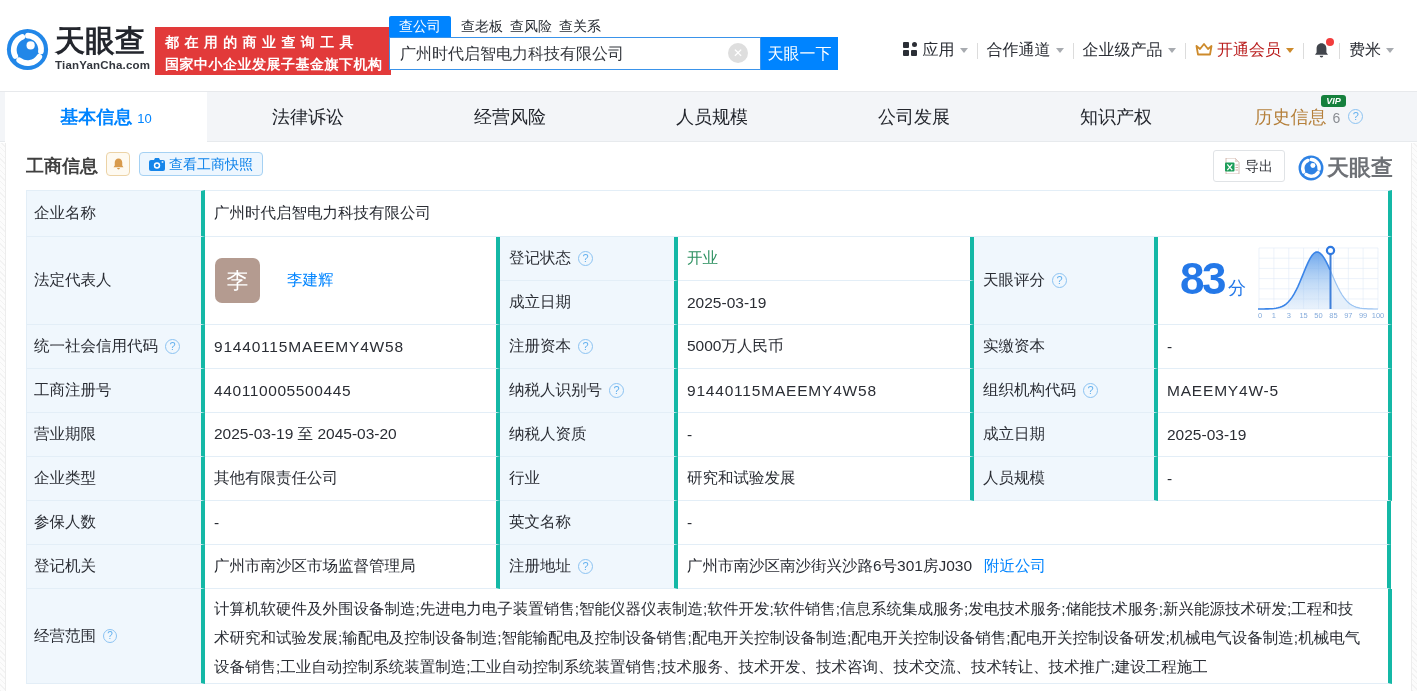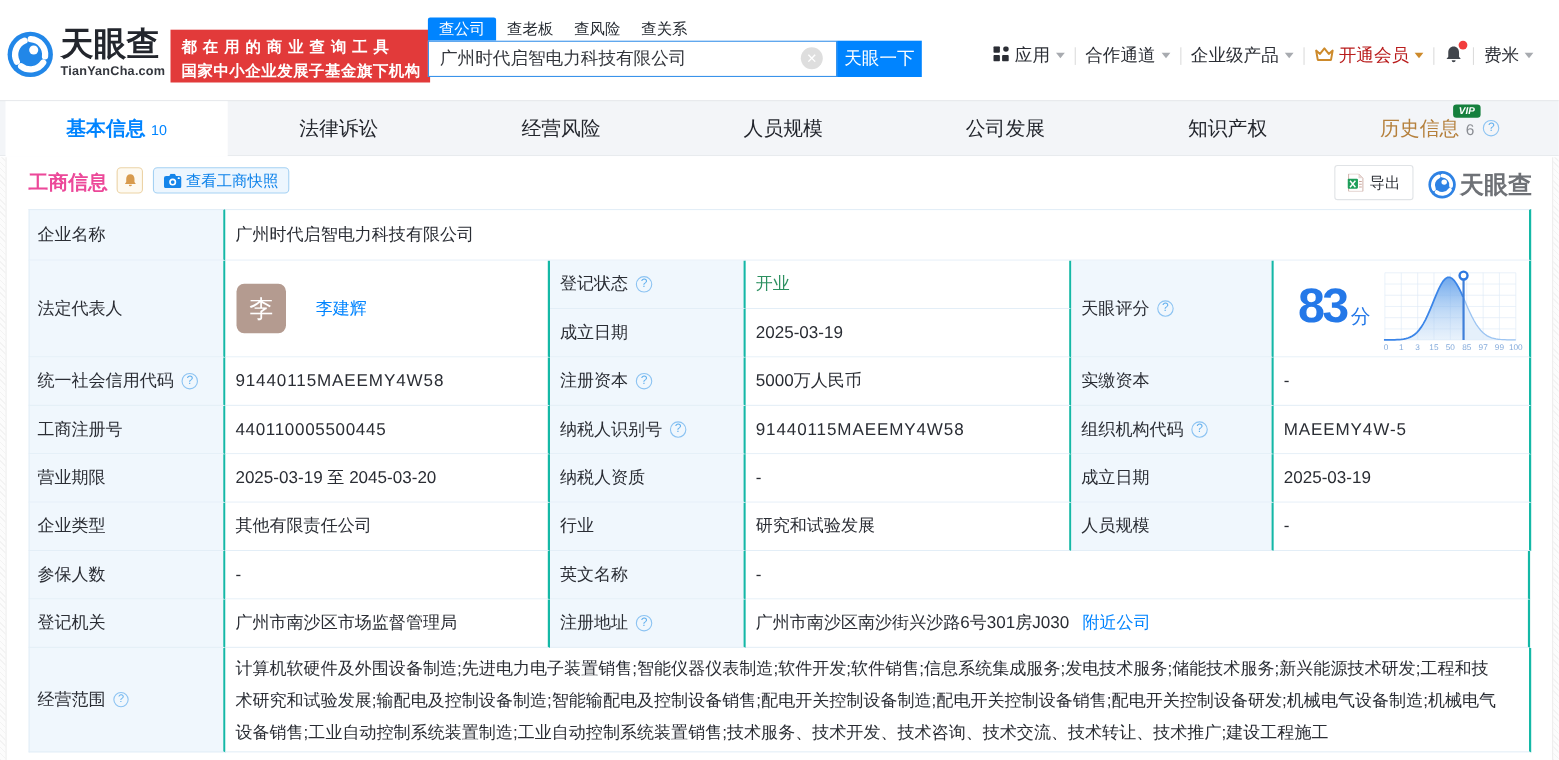--- a/index.html
+++ b/index.html
@@ -14,21 +14,21 @@
 .lgt{position:absolute;left:55px;top:23px;font-size:30px;line-height:36px;font-weight:bold;color:#23262d}
 .lgs{position:absolute;left:55px;top:59px;font-size:11.5px;font-weight:bold;color:#33363d;letter-spacing:0.2px}
 .redbox{position:absolute;left:155px;top:27px;width:236px;height:48px;background:#e23a3a;color:#fff;
  padding:4px 10px 0 10px;line-height:22px;font-size:14px;font-weight:bold;white-space:nowrap}
 .redbox .l1{letter-spacing:5.4px}
 .redbox .l2{letter-spacing:0.5px}
 
 .stab{position:absolute;left:389px;top:16px;height:21px;font-size:14px}
 .stab .on{display:inline-block;background:#0084ff;color:#fff;width:62px;height:21px;line-height:21px;
  text-align:center;border-radius:2px 2px 0 0;vertical-align:top}
-.stab span.off{display:inline-block;color:#262b32;line-height:21px;margin-left:19px;vertical-align:top}
+.stab span.off{display:inline-block;color:#262b32;line-height:21px;margin-left:7px;vertical-align:top}
 .sinput{position:absolute;left:389px;top:37px;width:372px;height:33px;border:1px solid #3a93ea;background:#fff;
  font-size:16px;color:#33363c;line-height:31px;padding-left:10px}
 .sclear{position:absolute;left:728px;top:43px;width:20px;height:20px;border-radius:50%;background:#dedede;
  color:#fff;text-align:center;line-height:20px;font-size:12px}
 .sbtn{position:absolute;left:761px;top:37px;width:77px;height:33px;background:#0084ff;color:#fff;
  font-size:16px;text-align:center;line-height:33px}
 
 .rnav{position:absolute;right:23px;top:40px;height:26px;font-size:0;color:#2b2e35;white-space:nowrap}
 .rnav .it{display:inline-block;vertical-align:middle;font-size:16px}
 .rnav .sep{display:inline-block;width:1px;height:16px;background:#dcdcdc;margin:0 9px;vertical-align:middle}
@@ -38,21 +38,21 @@
 .caret.or{border-top-color:#cd8a2b}
 
 #tabs{position:absolute;left:0;top:91px;width:1417px;height:51px;background:#f3f5f8;
  border-top:1px solid #e7e9ec;border-bottom:1px solid #e7eaed}
 .tb{position:absolute;top:0;height:50px;line-height:50px;text-align:center;font-size:18px;color:#23262d}
 .tb.act{background:#fff;color:#0084ff;font-weight:bold}
 
 #shead{position:absolute;left:0;top:142px;width:1417px;height:48px;background:#fff}
 
 #tbl{position:absolute;left:26px;top:190px;width:1366px;height:494px}
-.cell{position:absolute;border-right:2px solid #14b8a6;border-bottom:1px solid #e3eef7;
+.cell{position:absolute;border-right:4px solid #14b8a6;border-bottom:1px solid #e3eef7;
  font-size:15.5px;display:flex;align-items:center;padding:0 9px;background:#fff}
 .cell.lb{background:#f0f7fd}
 .cell.top{border-top:1px solid #e3eef7}
 .cell.lft{border-left:1px solid #e3eef7;padding-left:7px}
 .qm{display:inline-block;width:15px;height:15px;border:1px solid #8cc3f2;border-radius:50%;color:#64b1ef;
  font-size:11px;line-height:13px;text-align:center;margin-left:7px;flex:none}
 </style>
 </head>
 <body>
 <div id="hd">
@@ -98,21 +98,21 @@
   <div class="tb act" style="left:5px;width:202px">基本信息 <span style="font-size:13px;font-weight:normal">10</span></div>
   <div class="tb" style="left:409px;width:202px">经营风险</div>
   <div class="tb" style="left:207px;width:202px">法律诉讼</div>
   <div class="tb" style="left:611px;width:202px">人员规模</div>
   <div class="tb" style="left:813px;width:202px">公司发展</div>
   <div class="tb" style="left:1015px;width:202px">知识产权</div>
   <div class="tb" style="left:1217px;width:202px;color:#b5803c;padding-right:18px;box-sizing:border-box">历史信息<span style="font-size:14px;color:#8a8d93;margin:0 1px 0 6px">6</span><span class="qm" style="vertical-align:middle;margin-top:-3px;width:15px;height:15px;line-height:13px">?</span></div>
   <div style="position:absolute;left:1321px;top:3px;width:25px;height:12px;background:#15803d;border-radius:3px;color:#fff;font-size:9px;font-weight:bold;font-style:italic;text-align:center;line-height:12px">VIP</div>
 </div>
 <div id="shead">
-  <div class="abs" style="left:26px;top:12px;font-size:18px;font-weight:bold;color:#ec4899">工商信息</div>
+  <div class="abs" style="left:26px;top:12px;font-size:18px;font-weight:bold;color:#404040">工商信息</div>
   <div class="abs" style="left:106px;top:10px;width:24px;height:24px;border:1px solid #ecd3a6;border-radius:4px;background:#fefaf1;text-align:center">
     <svg width="13" height="14" viewBox="0 0 17 17" style="margin-top:4px">
         <path d="M8.5 1.2 C5.5 1.2 3.6 3.5 3.6 6.5 L3.6 10.5 L2 12.7 L15 12.7 L13.4 10.5 L13.4 6.5 C13.4 3.5 11.5 1.2 8.5 1.2 Z" fill="#d89b4d"></path>
         <path d="M6.7 13.8 a1.8 1.8 0 0 0 3.6 0 Z" fill="#d89b4d"></path>
       </svg>
   </div>
   <div class="abs" style="left:139px;top:10px;height:24px;border:1px solid #a5d1f3;border-radius:4px;background:#edf6fe;color:#0d82ea;font-size:14px;line-height:22px;padding:0 9px;white-space:nowrap">
     <svg width="16" height="13" viewBox="0 0 16 13" style="vertical-align:-2px;margin-right:4px">
         <rect x="0" y="2" width="16" height="11" rx="2" fill="#1585ea"></rect>
         <path d="M5 2 L6 0 L10 0 L11 2 Z" fill="#1585ea"></path>

